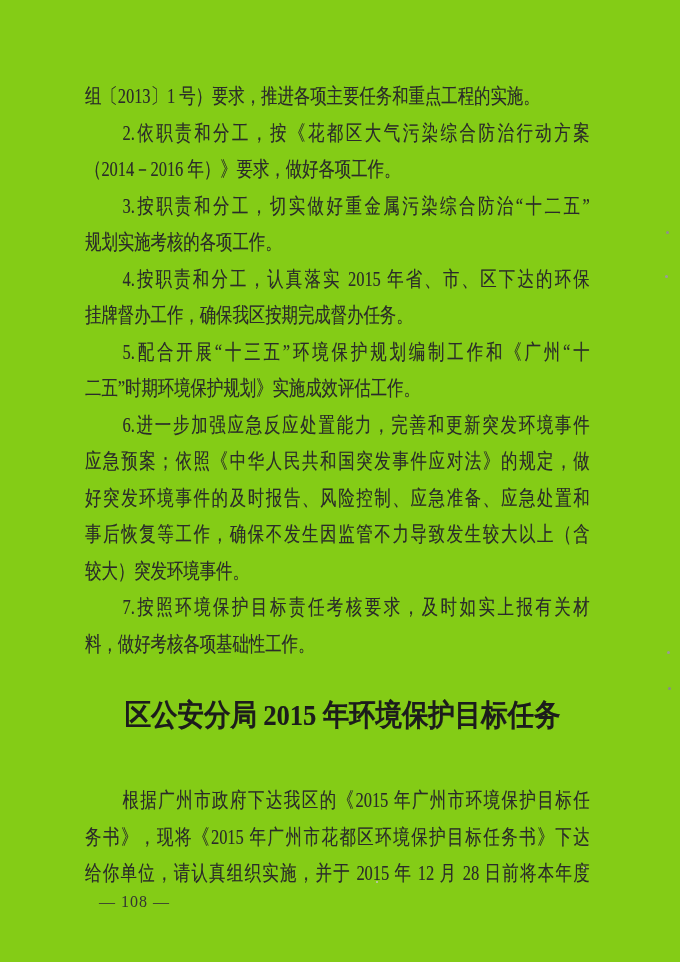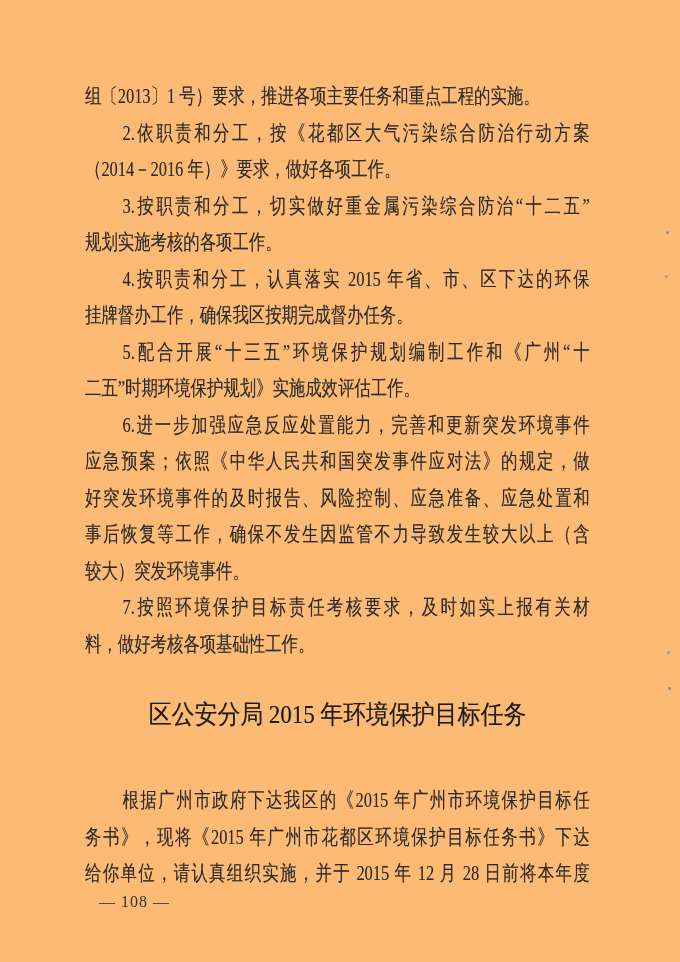--- a/index.html
+++ b/index.html
@@ -5,21 +5,21 @@
   html, body {
     margin: 0;
     padding: 0;
     background: #e8e8e8;
     font-family: "Liberation Serif", "DejaVu Serif", serif;
   }
   .page {
     position: relative;
     width: 680px;
     height: 962px;
-    background: #fdba74;
+    background: #84cc16;
     overflow: hidden;
     color: #2b2b2b;
   }
   
   .body-col {
     position: absolute;
     left: 85px;
     top: 78px;
     width: 647px; 
   }
@@ -42,23 +42,23 @@
     text-align-last: justify;
   }
   .ind {
     text-indent: 48px;
   }
   .heading {
     margin-top: 36px;
     height: 34px;
     line-height: 34px;
     width: 505px;
-    text-align: center;
-    font-size: 26px;
-    font-weight: normal;
+    text-align: right;
+    font-size: 30px;
+    font-weight: bold;
     color: #1c1c1c;
   }
   .heading .hscale {
     display: inline-block;
     transform: scaleX(0.88);
     transform-origin: 50% 50%;
     white-space: nowrap;
     text-shadow: 0.4px 0.4px 0 rgba(20,20,20,0.45);
   }
   .block2 {

